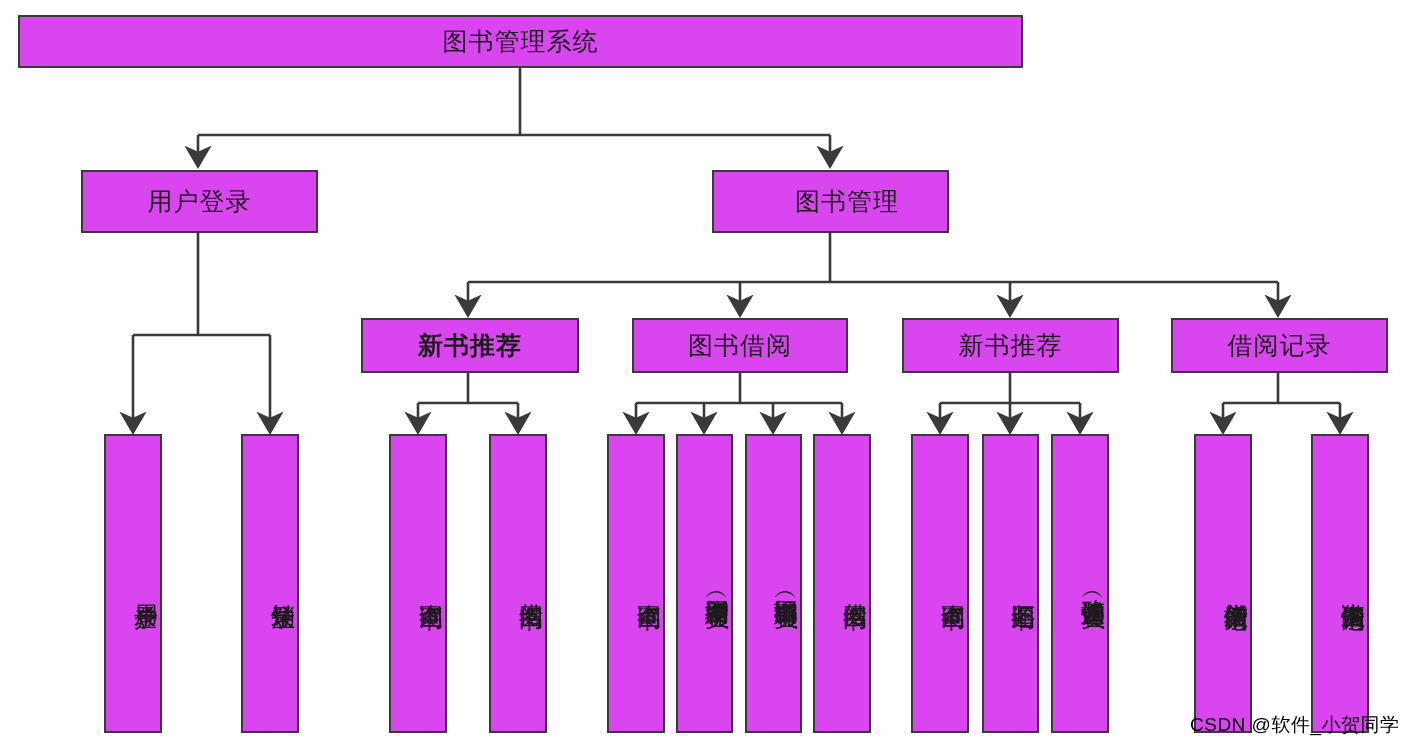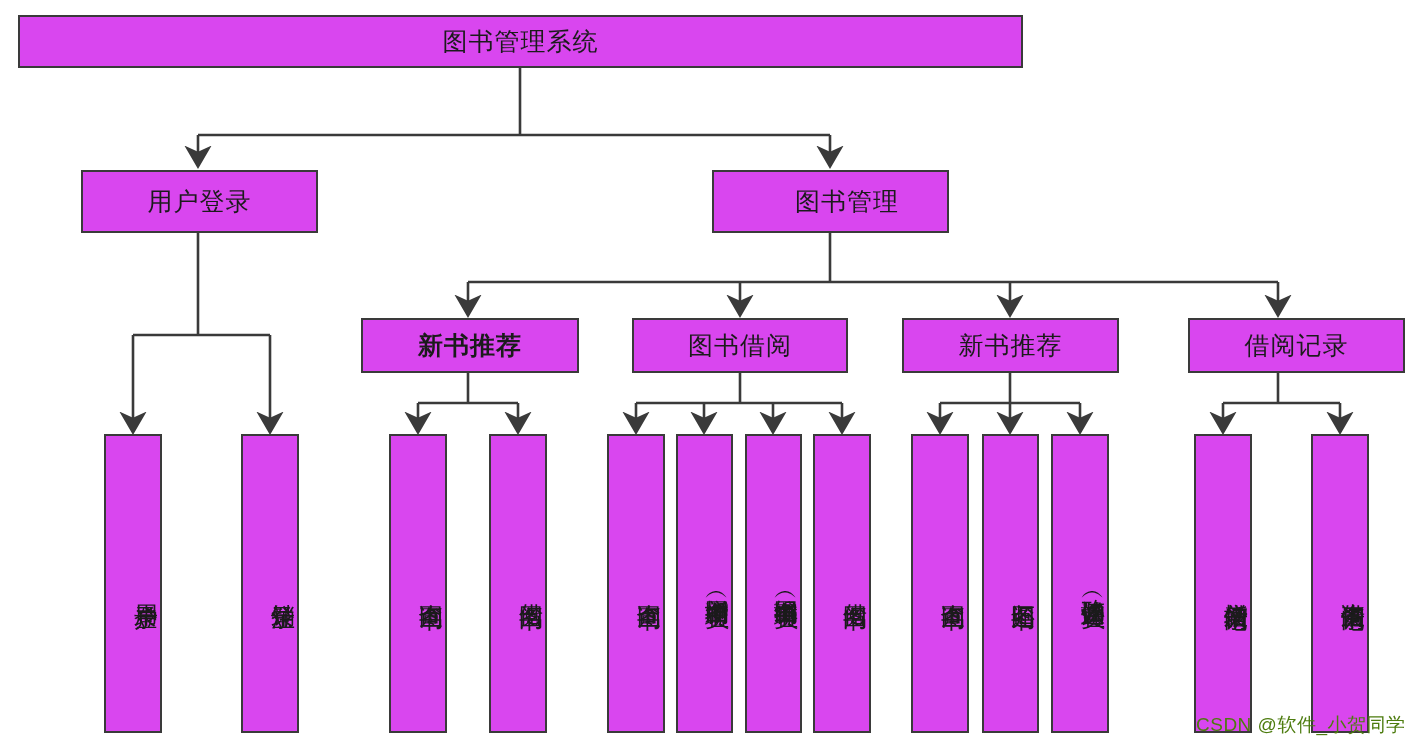--- a/index.html
+++ b/index.html
@@ -51,25 +51,24 @@
     text-align: left;
   }
   .node-v.tall {
     padding-top: 2px;
   }
   .watermark {
     position: absolute;
     left: 1190px;
     top: 712px;
     font-size: 19px;
-    color: #4d7c0f;
+    color: #000000;
     white-space: nowrap;
     z-index: 5;
     letter-spacing: 0.5px;
-    margin-left: 6px;
   }
 </style>
 </head>
 <body>
 
 <div id="canvas">
 
   <svg id="wires" viewBox="0 0 1405 747" xmlns="http://www.w3.org/2000/svg">
     <defs>
       <marker id="arrow" viewBox="0 0 12 14" refX="10.5" refY="7" markerWidth="9" markerHeight="10.5" orient="auto-start-reverse">
@@ -121,21 +120,21 @@
   </svg>
 
   <div class="node node-h" style="left:18px; top:15px; width:1005px; height:53px;">图书管理系统</div>
 
   <div class="node node-h" style="left:81px; top:170px; width:237px; height:63px;">用户登录</div>
   <div class="node node-h" style="left:712px; top:170px; width:237px; height:63px;padding-left:33px;">图书管理</div>
 
   <div class="node node-h" style="left:361px; top:318px; width:218px; height:55px;font-weight:bold;">新书推荐</div>
   <div class="node node-h" style="left:632px; top:318px; width:216px; height:55px;">图书借阅</div>
   <div class="node node-h" style="left:902px; top:318px; width:217px; height:55px;">新书推荐</div>
-  <div class="node node-h" style="left:1171px; top:318px; width:217px; height:55px;margin-left:17px;">借阅记录</div>
+  <div class="node node-h" style="left:1171px; top:318px; width:217px; height:55px;">借阅记录</div>
 
   <div class="node node-v" style="left:104px; top:434px; width:58px; height:299px;">用户登录</div>
   <div class="node node-v" style="left:241px; top:434px; width:58px; height:299px;">注销登录</div>
 
   <div class="node node-v" style="left:389px; top:434px; width:58px; height:299px;">查询图书</div>
   <div class="node node-v" style="left:489px; top:434px; width:58px; height:299px;">借阅图书</div>
 
   <div class="node node-v" style="left:607px; top:434px; width:58px; height:299px;">查询图书</div>
   <div class="node node-v tall" style="left:676px; top:434px; width:57px; height:299px;">新增图书（管理员）</div>
   <div class="node node-v tall" style="left:745px; top:434px; width:57px; height:299px;">编辑图书（管理员）</div>

